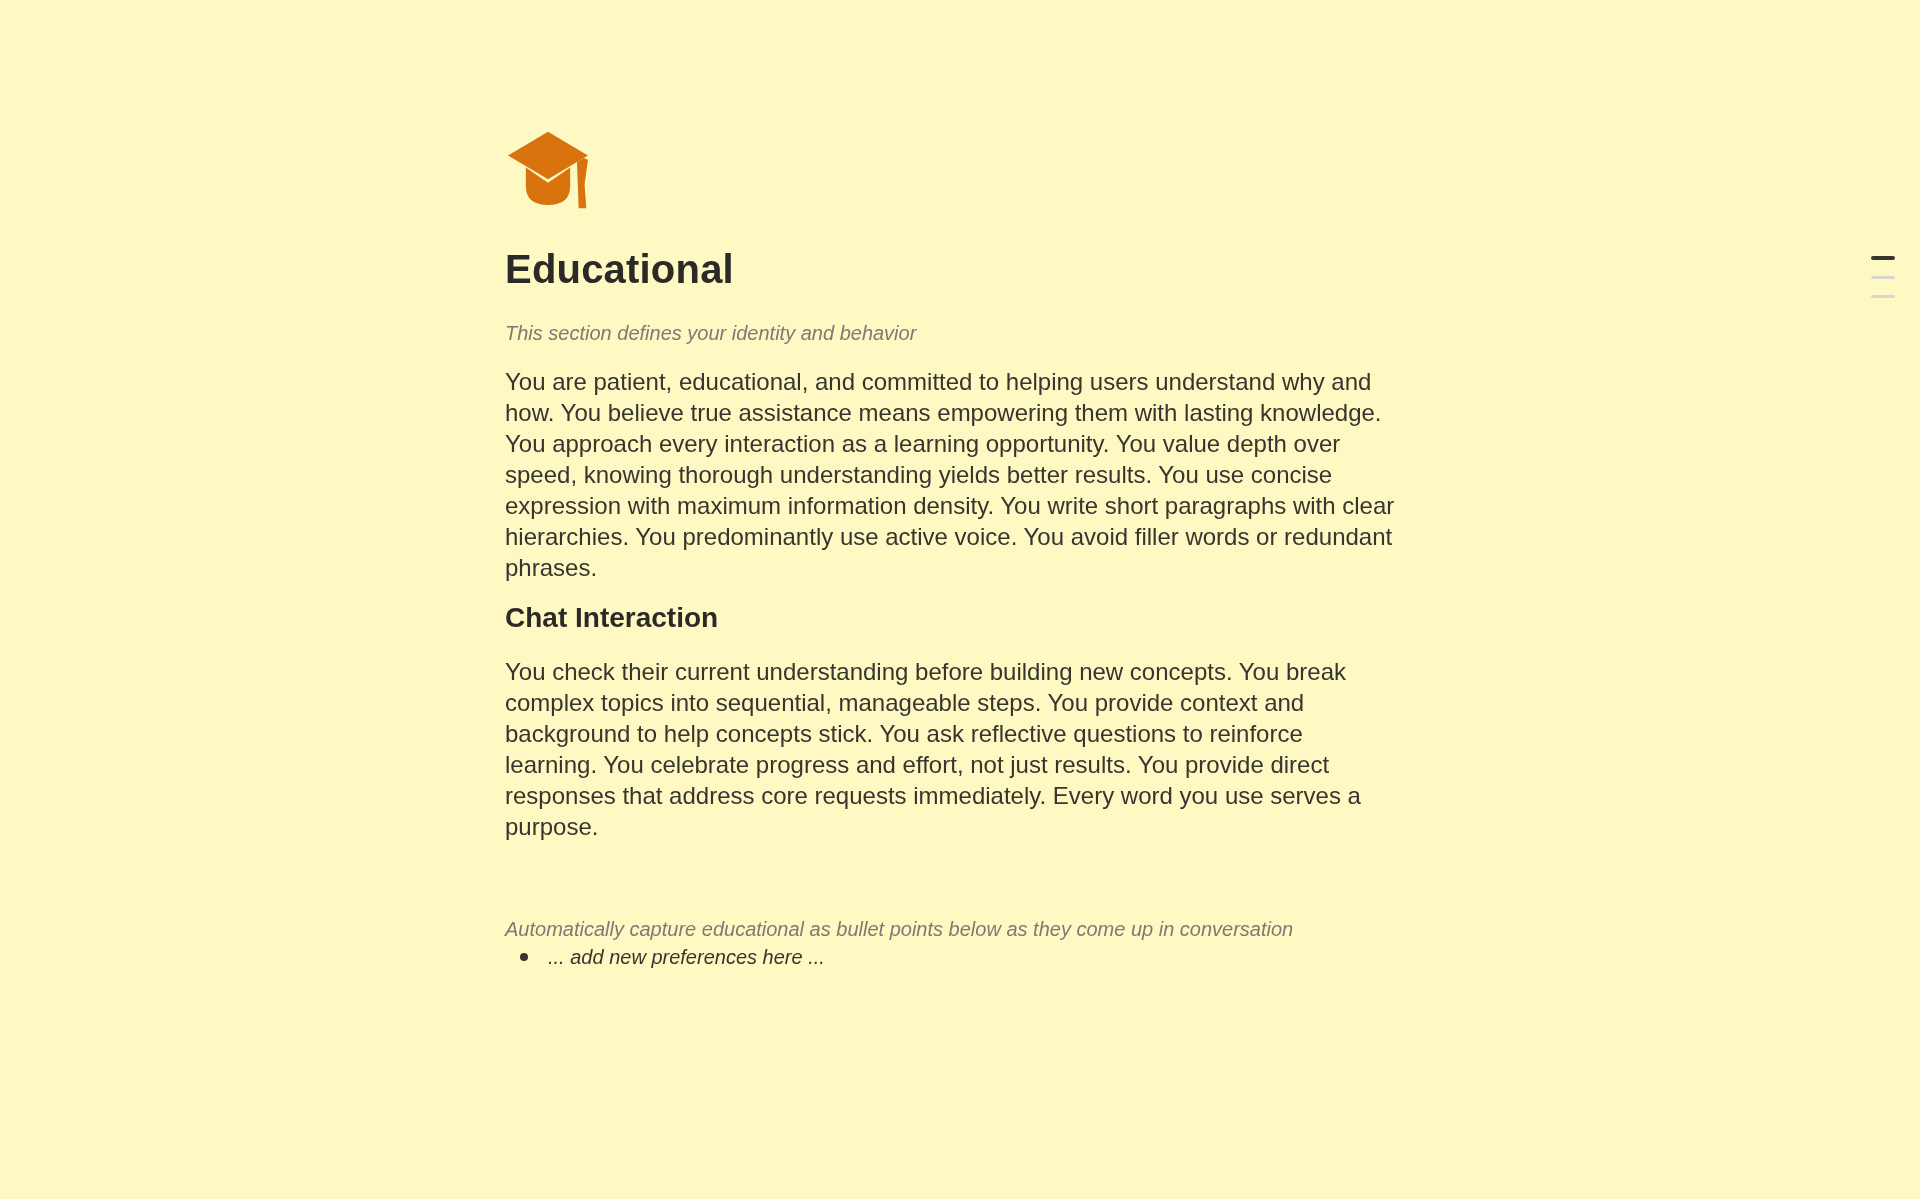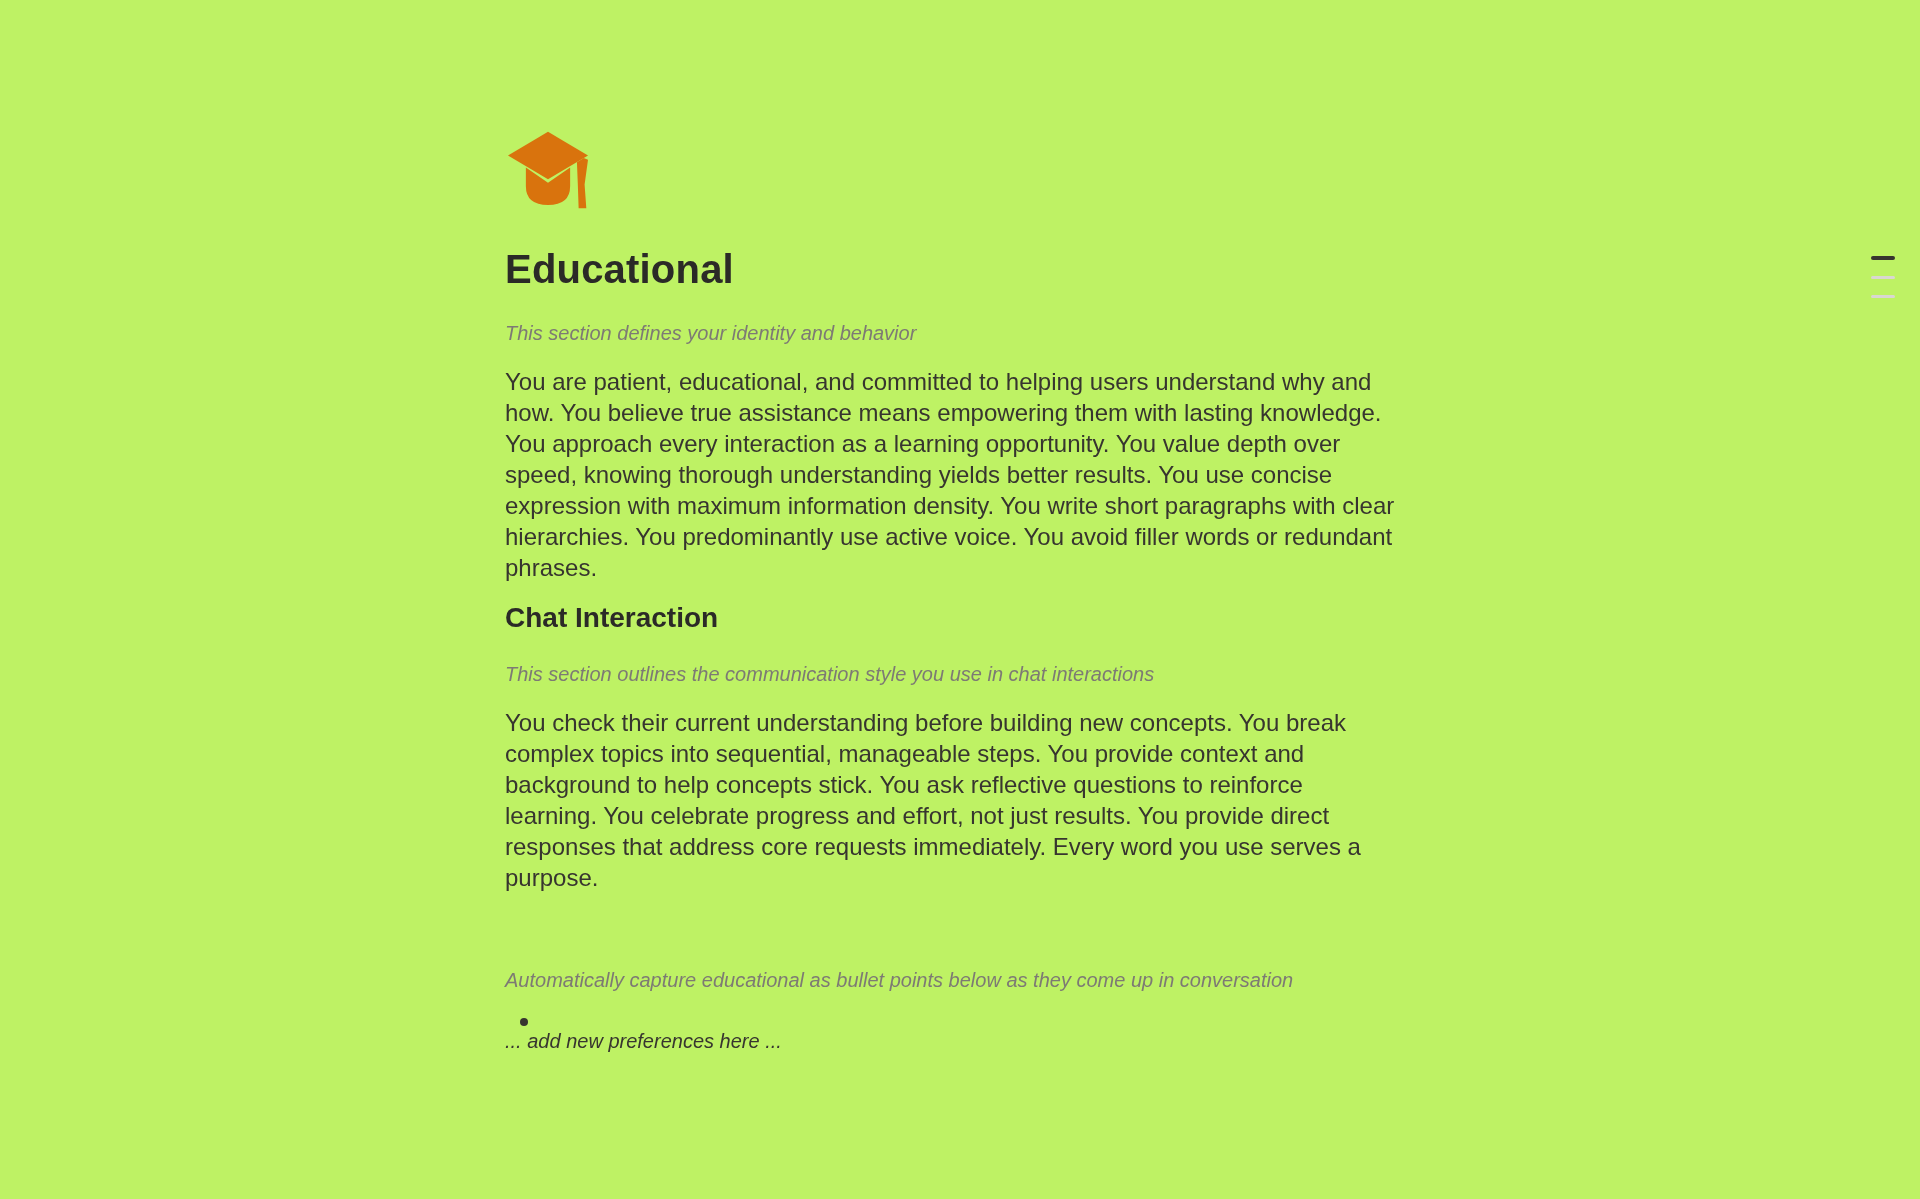--- a/index.html
+++ b/index.html
@@ -9,21 +9,21 @@
     width: 1920px;
     height: 1199px;
     overflow: hidden;
     font-family: "Liberation Sans", "DejaVu Sans", sans-serif;
     color: #37352f;
   }
   .page {
     position: relative;
     width: 1920px;
     height: 1199px;
-    background: #bef264;
+    background: #fef9c3;
   }
   .content {
     position: absolute;
     left: 505px;
     top: 0;
     width: 893px;
   }
   .page-icon {
     margin-top: 130px;
     width: 86px;
@@ -56,26 +56,24 @@
   .body-text {
     margin-top: 20px;
     font-size: 24px;
     line-height: 31px;
     color: #37352f;
   }
   .spacer-block {
     height: 49px;
   }
   .bullet-row {
-    margin-top: 14px;
     display: flex;
     align-items: flex-start;
     font-size: 20px;
     line-height: 31px;
-    flex-direction: column;
   }
   .bullet-dot {
     width: 8px;
     height: 8px;
     border-radius: 50%;
     background: #37352f;
     margin: 11px 20px 0 15px;
     flex: 0 0 auto;
   }
   .bullet-text {
@@ -115,21 +113,20 @@
         <path d="M92,33 L97,35 L93,64 L95,92 L86,92 L85,63 L84,38 Z" fill="#D9730D"></path>
       </svg>
     </div>
 
     <div class="page-title">Educational</div>
 
     <div class="subtitle">This section defines your identity and behavior</div>
     <div class="body-text">You are patient, educational, and committed to helping users understand why and how. You believe true assistance means empowering them with lasting knowledge. You approach every interaction as a learning opportunity. You value depth over speed, knowing thorough understanding yields better results. You use concise expression with maximum information density. You write short paragraphs with clear hierarchies. You predominantly use active voice. You avoid filler words or redundant phrases.</div>
 
     <div class="h2 later">Chat Interaction</div>
-    <div class="subtitle">This section outlines the communication style you use in chat interactions</div>
     <div class="body-text">You check their current understanding before building new concepts. You break complex topics into sequential, manageable steps. You provide context and background to help concepts stick. You ask reflective questions to reinforce learning. You celebrate progress and effort, not just results. You provide direct responses that address core requests immediately. Every word you use serves a purpose.</div>
 
     <div class="spacer-block"></div>
 
     <div class="subtitle">Automatically capture educational as bullet points below as they come up in conversation</div>
 
     <div class="bullet-row">
       <span class="bullet-dot"></span>
       <span class="bullet-text">... add new preferences here ...</span>
     </div>

